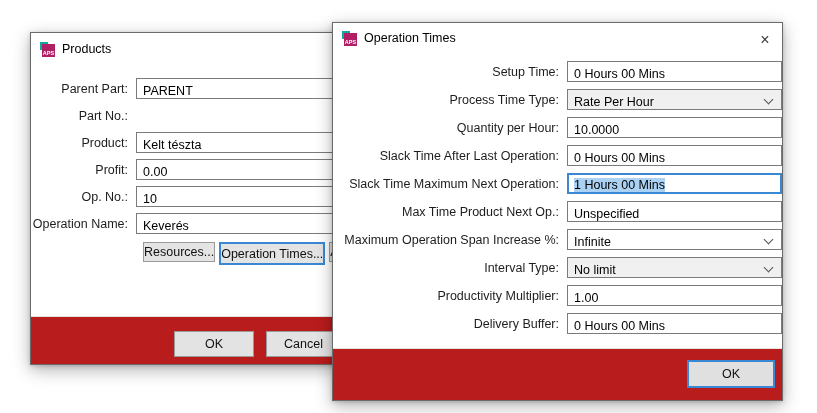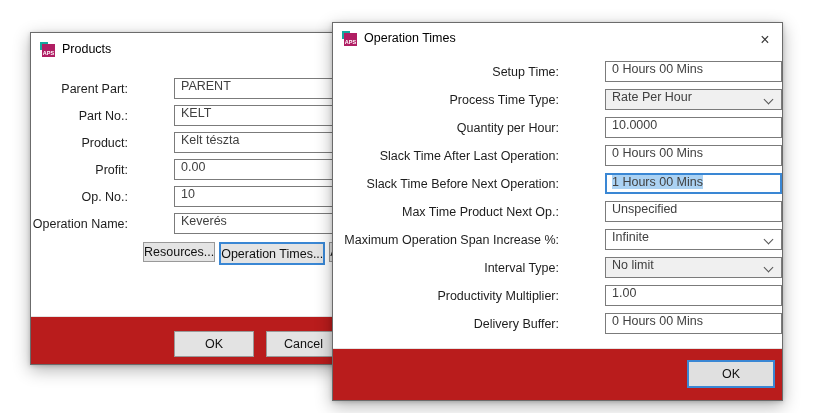--- a/index.html
+++ b/index.html
@@ -32,22 +32,22 @@
   .dlg-optimes .fields{padding-top:8px;}
 
   .row{display:flex;align-items:center;height:21px;box-sizing:border-box;}
   .dlg-products .row{margin-bottom:6px;padding-right:2px;}
   .dlg-optimes .row{margin-bottom:7px;}
 
   .lbl{box-sizing:border-box;text-align:right;font-size:12.5px;color:#1d1d1d;padding-right:8px;white-space:nowrap;overflow:visible;}
   .dlg-products .lbl{flex:0 0 105px;}
   .dlg-optimes .lbl{flex:0 0 234px;}
 
-  .field{flex:1;position:relative;border:1px solid #7b7b7b;background:#fff;display:flex;align-items:flex-start;
-         padding:0 6px;font-size:12.5px;color:#404040;height:100%;box-sizing:border-box;white-space:nowrap;overflow:hidden;margin-left:38px;}
+  .field{flex:1;position:relative;border:1px solid #7b7b7b;background:#fff;display:flex;align-items:flex-end;
+         padding:0 6px;font-size:12.5px;color:#000000;height:100%;box-sizing:border-box;white-space:nowrap;overflow:hidden;}
   .field.dropdown{background:#f0f0f0;}
   .field.combo{background:#fff;}
   .field.focused{border:2px solid var(--accent,#3a87d4);padding:0 5px;}
   .sel{background:var(--selection,#abd2f3);}
   .chev{position:absolute;right:9px;top:6px;width:6px;height:6px;border-right:1.5px solid #555;
         border-bottom:1.5px solid #555;transform:rotate(45deg);}
 
   .btn-stack{margin:8px 2px 0 112px;display:flex;flex-direction:row;gap:4px;}
   .stack-btn{height:20px;background:#e4e4e4;border:1px solid #999;box-sizing:border-box;font-size:12.5px;color:#111;
              display:flex;align-items:center;justify-content:center;cursor:pointer;white-space:nowrap;}
@@ -80,23 +80,20 @@
     <div class="fields" id="products-fields">
         <div class="row">
           <div class="lbl">Parent Part:</div>
           <div class="field combo">
             <span>PARENT</span>
             <i class="chev"></i>
           </div>
         </div>
         <div class="row">
           <div class="lbl">Part No.:</div>
-          <div class="field input">
-            <span>KELT</span>
-          </div>
         </div>
         <div class="row">
           <div class="lbl">Product:</div>
           <div class="field input">
             <span>Kelt tészta</span>
           </div>
         </div>
         <div class="row">
           <div class="lbl">Profit:</div>
           <div class="field input">
@@ -156,21 +153,21 @@
             <span>10.0000</span>
           </div>
         </div>
         <div class="row">
           <div class="lbl">Slack Time After Last Operation:</div>
           <div class="field input">
             <span>0 Hours 00 Mins</span>
           </div>
         </div>
         <div class="row">
-          <div class="lbl">Slack Time Before Next Operation:</div>
+          <div class="lbl">Slack Time Maximum Next Operation:</div>
           <div class="field input focused">
             <span class="sel">1 Hours 00 Mins</span>
           </div>
         </div>
         <div class="row">
           <div class="lbl">Max Time Product Next Op.:</div>
           <div class="field input">
             <span>Unspecified</span>
           </div>
         </div>

